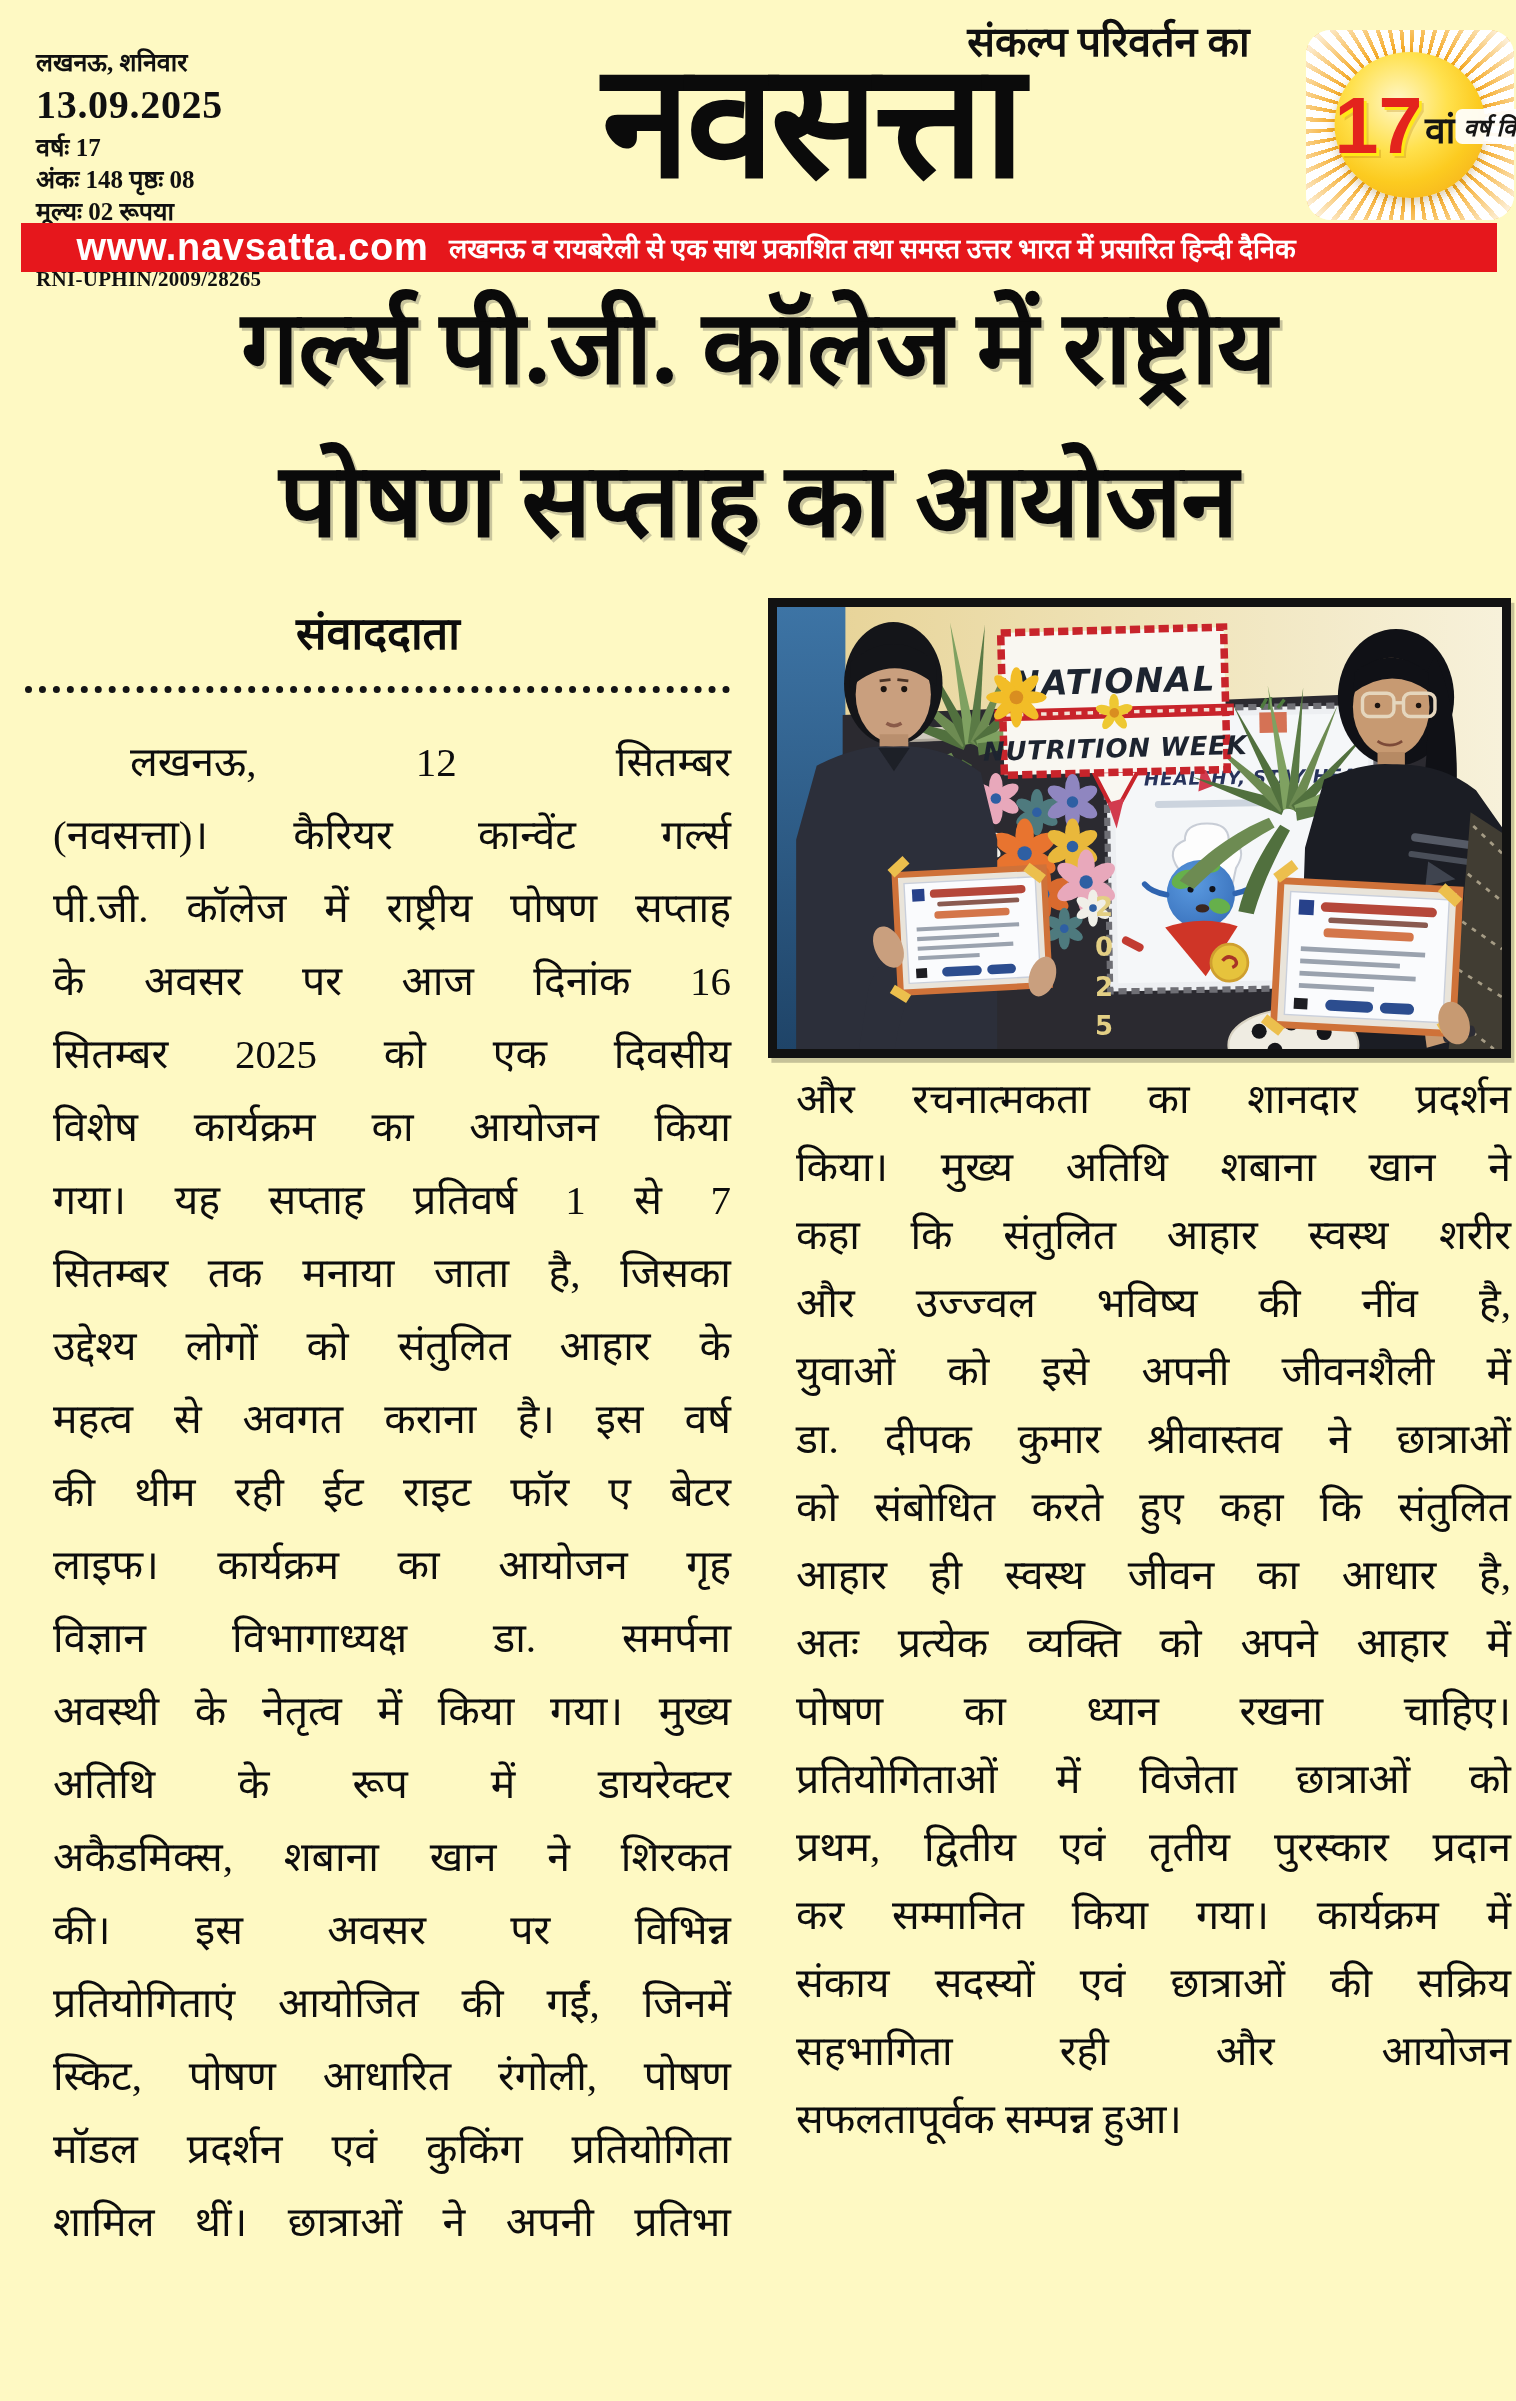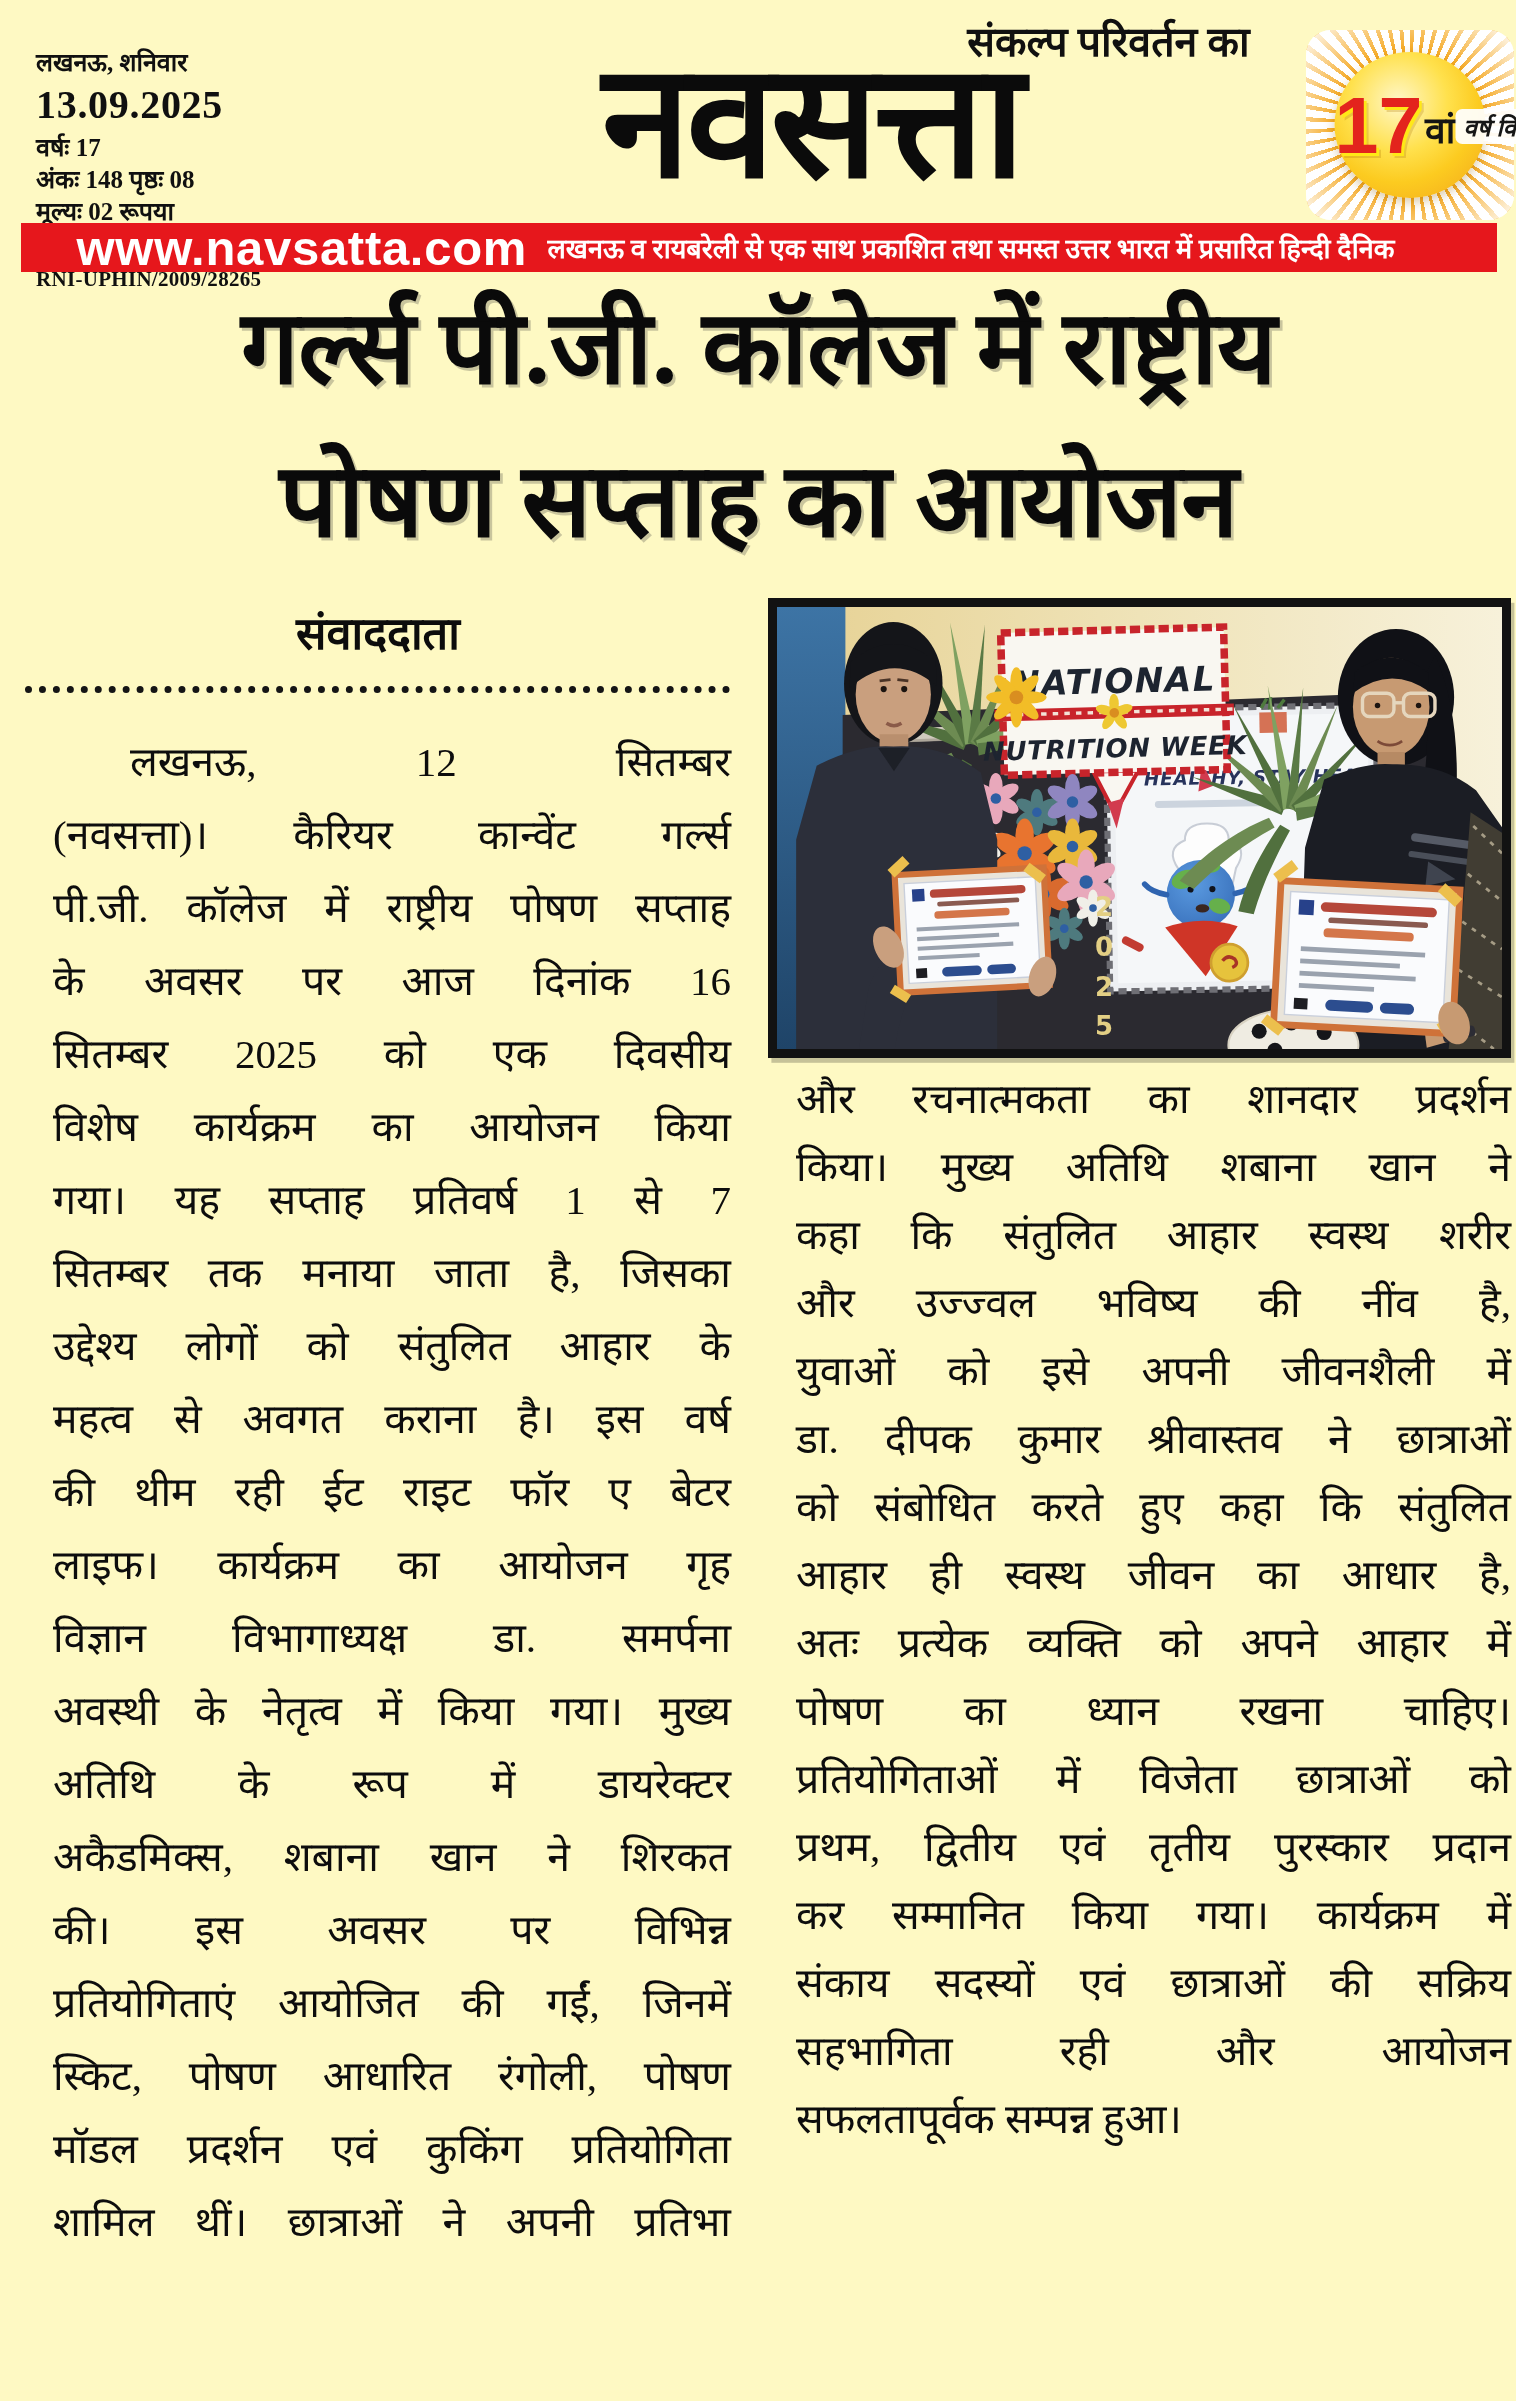--- a/index.html
+++ b/index.html
@@ -31,21 +31,21 @@
   .badge-num-row{display:flex;align-items:flex-start;line-height:1;}
   .badge-num{font-size:79px;font-weight:900;font-family:"Liberation Sans",sans-serif;color:#e3241d;
         text-shadow:2.7px 2.7px 0 #ffe817,4.8px 4.8px 0 rgba(170,115,0,.25);}
   .badge-suffix{font-size:37px;font-weight:900;color:#141414;margin-top:26px;margin-left:2.7px;}
   .badge-caption{font-size:24px;font-weight:800;color:#161616;margin-top:2.7px;
         background:rgba(255,255,255,.93);padding:0.7px 8.2px;border-radius:6.8px;white-space:nowrap;font-style:italic;}
 
   
   .banner{position:absolute;left:20.5px;top:223px;width:1476px;height:49px;background:#e6171c;
         display:flex;align-items:center;box-sizing:border-box;padding-left:56px;gap:20.5px;}
-  .banner-url{font-size:49px;font-weight:800;color:#ffffff;font-family:"Liberation Sans",sans-serif;letter-spacing:0.7px;}
+  .banner-url{font-size:38px;font-weight:800;color:#ffffff;font-family:"Liberation Sans",sans-serif;letter-spacing:0.7px;}
   .banner-tagline{font-size:27px;font-weight:700;color:#ffffff;white-space:nowrap;}
 
   
   .headline{position:absolute;left:20.5px;top:272px;width:1476px;text-align:center;font-weight:900;color:#0a0a0a;}
   .headline-line{font-size:103px;line-height:153px;letter-spacing:-0.7px;white-space:nowrap;
         text-shadow:2.7px 3.4px 0 rgba(45,45,45,.25);}
 
   
   .byline{position:absolute;left:25px;top:601px;width:706px;text-align:center;font-size:45px;font-weight:800;}
   .dotted-rule{position:absolute;left:25px;top:686px;width:705px;height:0;border-bottom:7.5px dotted #151515;}

